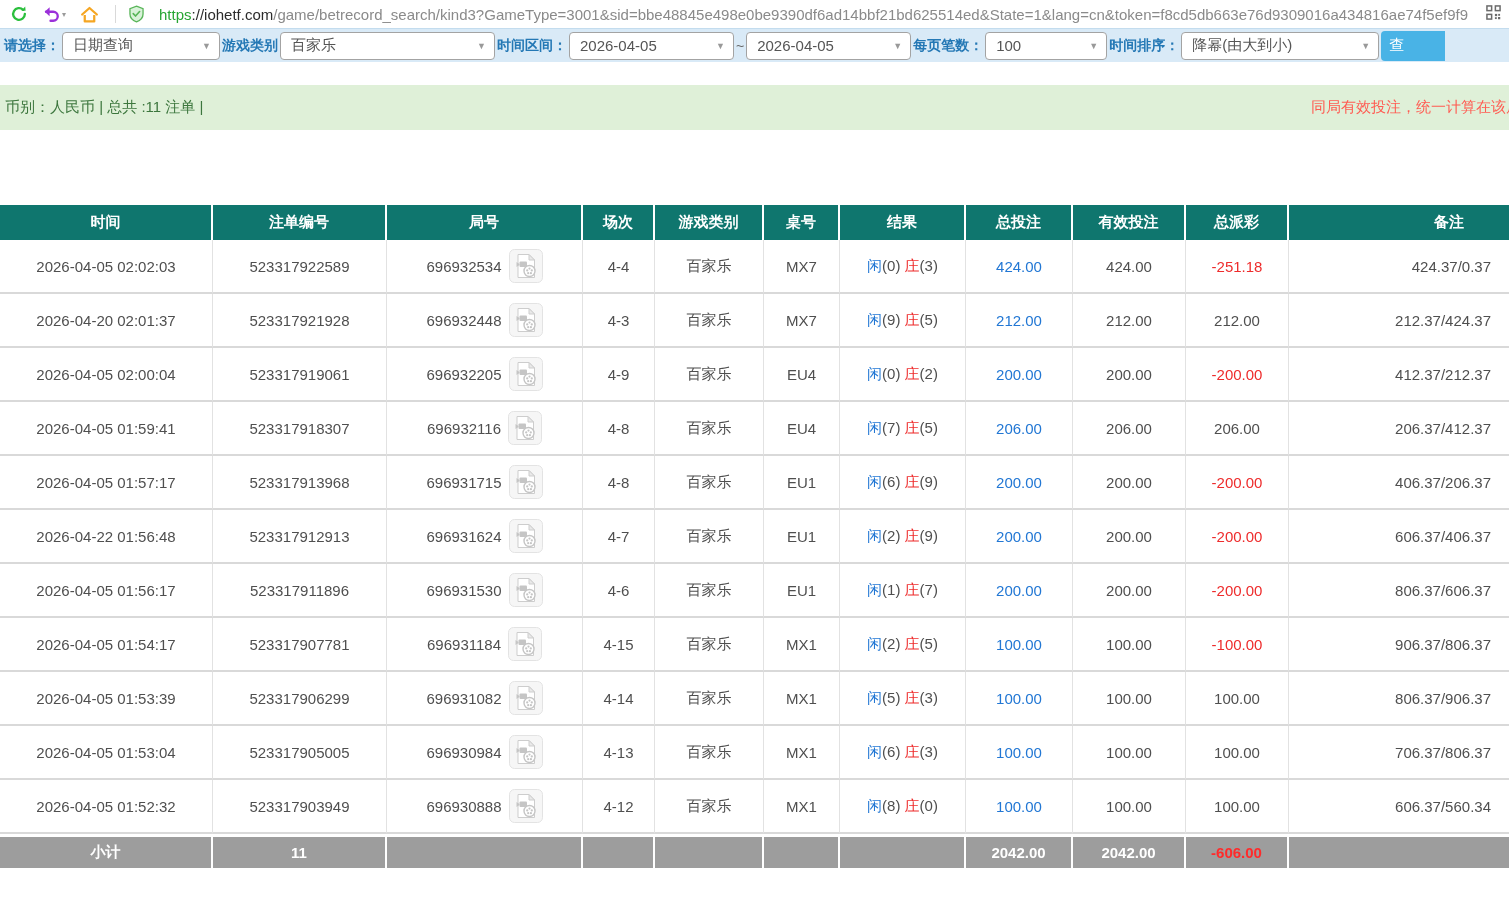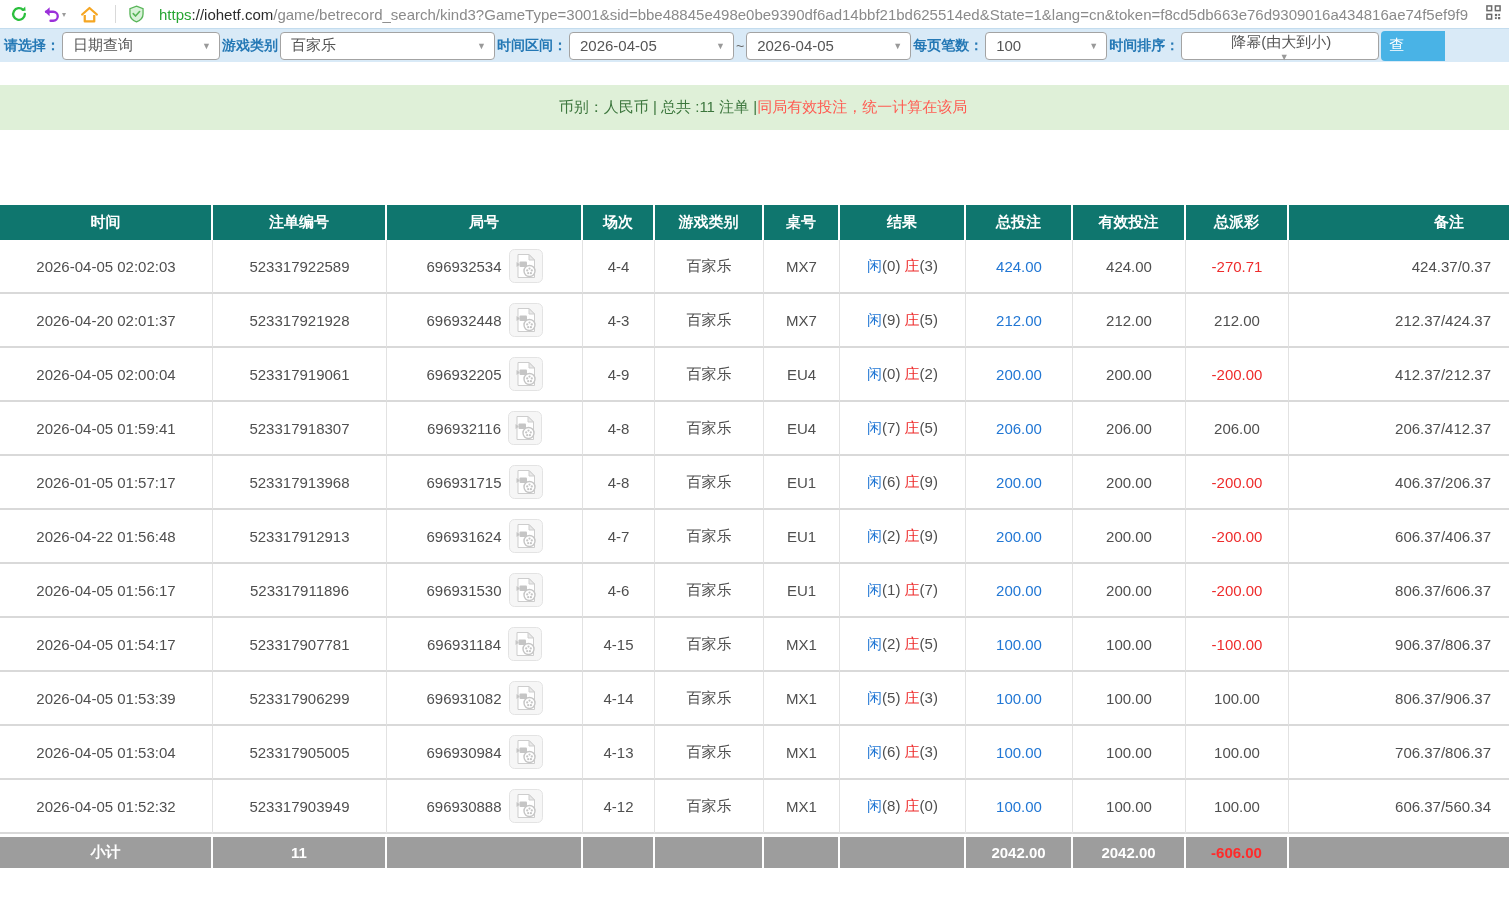--- a/index.html
+++ b/index.html
@@ -21,29 +21,29 @@
   
   .filter-bar { height:34px; background:#d9eaf7; border-top:1px solid #c3dcee;
     display:flex; align-items:center; padding-left:4px; gap:2px; overflow:hidden;
     white-space:nowrap; }
   .f-label { color:#2478b5; font-weight:bold; font-size:14px; flex:0 0 auto; }
   .f-select { background:#fff; border:1px solid #a3a3a3; border-radius:4px; height:28px;
     display:flex; align-items:center; justify-content:space-between;
     padding:0 8px 0 10px; font-size:15px; color:#555; cursor:pointer; flex:0 0 auto; }
   .f-caret { color:#999; font-size:9px; margin-left:6px; }
   .sel-query { width:158px; } .sel-game { width:215px; } .sel-date { width:165px; }
-  .sel-size { width:122px; } .sel-sort { width:198px;flex-direction:column; }
+  .sel-size { width:122px; } .sel-sort { width:198px; }
   .f-tilde { color:#666; font-size:14px; }
   .search-btn { background:#49b3e6; color:#fff; border:none; height:30px; width:64px;
     border-radius:4px 0 0 4px; font-size:15px; margin-right:-44px; flex:0 0 auto;
     cursor:pointer; text-align:left; padding-left:8px; }
 
   
   .summary-bar { margin-top:23px; height:45px; background:#dff0d8;
-    display:flex; align-items:center; justify-content:center;
+    display:flex; align-items:center; justify-content:space-between;
     padding-left:5px; overflow:hidden; }
   .summary-left { color:#3c763d; font-size:15px; }
   .summary-right { color:#ff5b52; font-size:15px; margin-right:-12px; white-space:nowrap; }
 
   
   table { margin-top:75px; width:1509px; border-collapse:separate; border-spacing:0;
     table-layout:fixed; }
   th { background:#0f766e; color:#fff; font-size:15px; font-weight:bold; height:35px;
     border-right:2px solid #fff; text-align:center; }
   th:last-child { border-right:none; }
@@ -202,21 +202,21 @@
   </svg>
 </button>
           </div>
         </td>
         <td>4-4</td>
         <td>百家乐</td>
         <td>MX7</td>
         <td><span class="blue">闲</span><span>(0) </span><span class="red">庄</span><span>(3)</span></td>
         <td class="blue">424.00</td>
         <td>424.00</td>
-        <td class="red">-270.71</td>
+        <td class="red">-251.18</td>
         <td class="c-note">424.37/0.37</td>
       </tr>
       <tr>
         <td>2026-04-20 02:01:37</td>
         <td>523317921928</td>
         <td>
           <div class="round-cell-inner">
             <span>696932448</span>
             <button class="video-btn">
   <svg width="34" height="34" viewBox="0 0 34 34">
@@ -302,21 +302,21 @@
         <td>4-8</td>
         <td>百家乐</td>
         <td>EU4</td>
         <td><span class="blue">闲</span><span>(7) </span><span class="red">庄</span><span>(5)</span></td>
         <td class="blue">206.00</td>
         <td>206.00</td>
         <td>206.00</td>
         <td class="c-note">206.37/412.37</td>
       </tr>
       <tr>
-        <td>2026-01-05 01:57:17</td>
+        <td>2026-04-05 01:57:17</td>
         <td>523317913968</td>
         <td>
           <div class="round-cell-inner">
             <span>696931715</span>
             <button class="video-btn">
   <svg width="34" height="34" viewBox="0 0 34 34">
     <rect x="0.5" y="0.5" width="33" height="33" rx="5" fill="#f6f6f6" stroke="#e3e3e3"></rect>
     <path d="M9 5.5 h11 l5.5 5.5 v17.5 H9 z" fill="#ffffff" stroke="#cdcdcd"></path>
     <path d="M20 5.5 l5.5 5.5 h-5.5 z" fill="#e9e9e9" stroke="#cdcdcd"></path>
     <rect x="10.5" y="12.5" width="7.5" height="5.5" rx="1" fill="#c5c5c5"></rect>

